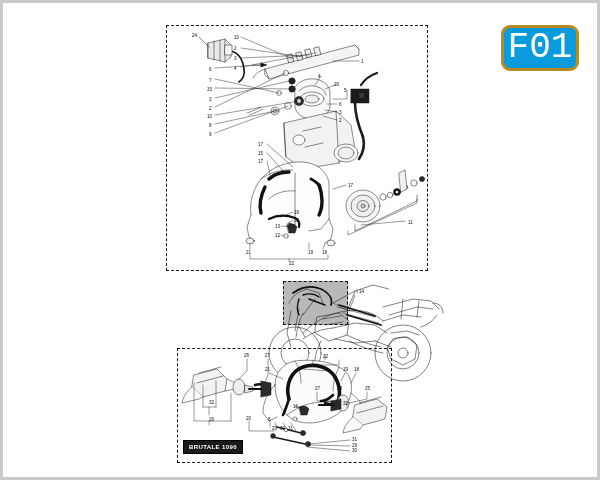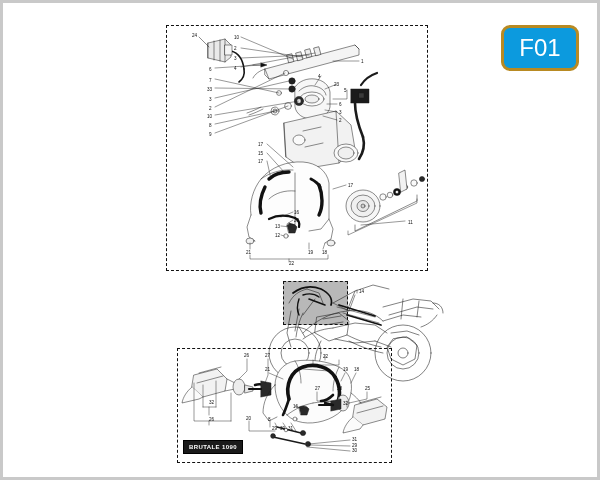--- a/index.html
+++ b/index.html
@@ -32,22 +32,22 @@
     position:absolute;right:18px;top:22px;
     width:78px;height:46px;
     background:#0c9ade;
     border:3px solid #b88a22;
     border-radius:9px;
     display:flex;align-items:center;justify-content:center;
     box-sizing:border-box;
   }
   #badge span{
     color:#ffffff;
-    font-size:24px;
-    font-family:Liberation Sans, sans-serif;
+    font-size:36px;
+    font-family:Liberation Mono, monospace;
     letter-spacing:0px;
     line-height:1;
   }
 
   
   #model-tag{
     position:absolute;left:180px;top:437px;
     background:#1a1a1a;
     color:#ffffff;
     font-size:6px;

